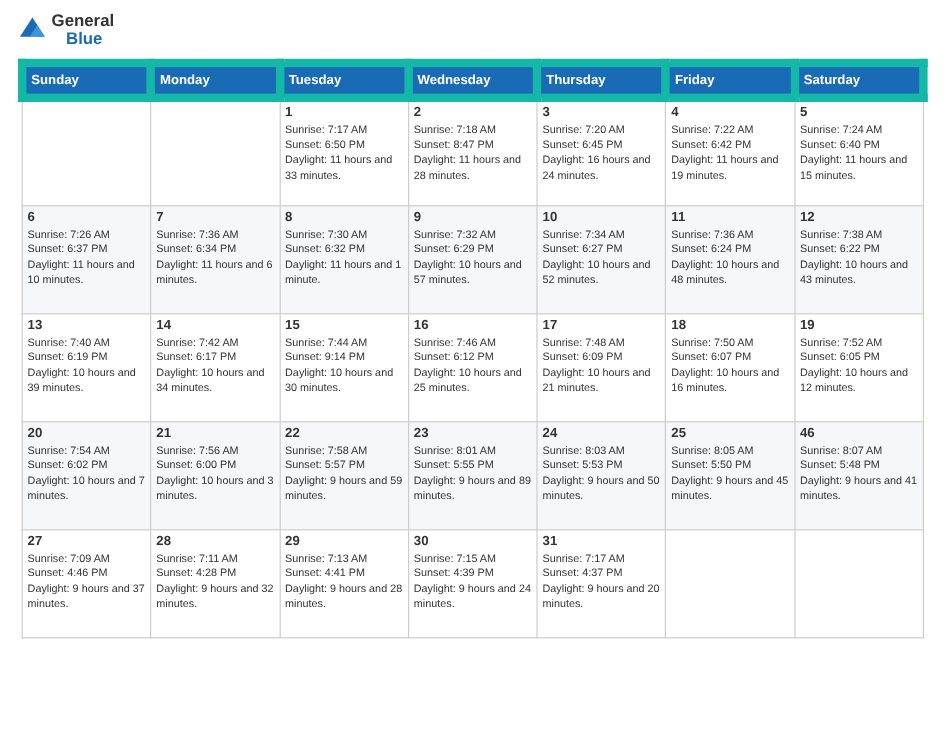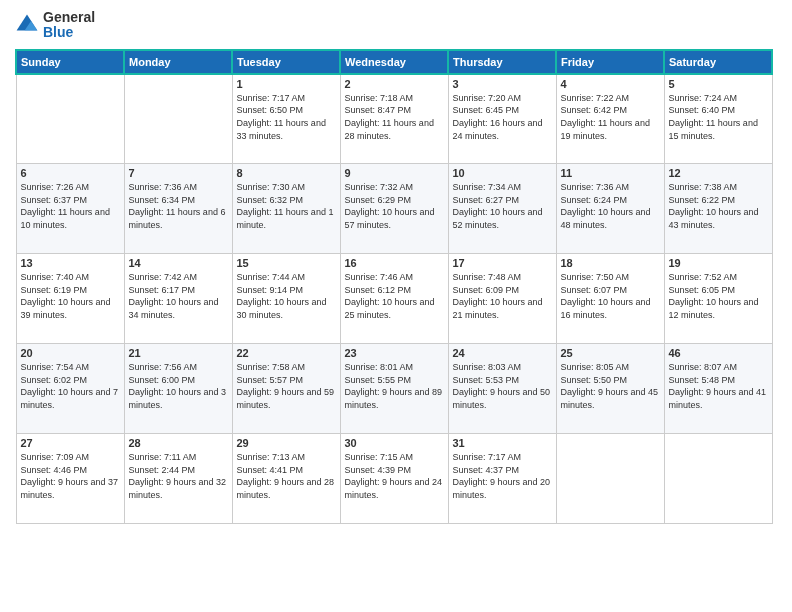--- a/index.html
+++ b/index.html
@@ -49,21 +49,21 @@
       border-collapse: collapse;
       table-layout: fixed;
     }
     thead tr th {
       background: #1a6bb5;
       color: #fff;
       font-size: 11px;
       font-weight: bold;
       padding: 5px 4px;
       text-align: left;
-      border: 2px solid #14b8a6;
+      border: 7px solid #14b8a6;
     }
     tbody tr td {
       border: 1px solid #ccc;
       vertical-align: top;
       padding: 3px 4px;
       height: 90px;
       font-size: 9.5px;
       color: #333;
       background: #fff;
     }
@@ -90,21 +90,21 @@
 <div class="page">
   <div class="header">
     <div class="logo">
       <svg class="logo-icon" viewBox="0 0 30 30">
         <polygon points="15,2 28,22 2,22" fill="#1a6bb5"></polygon>
         <polygon points="20,10 28,22 12,22" fill="#4da6e8" opacity="0.7"></polygon>
       </svg>
       <div>
         <div style="font-size:14px;font-weight:bold;line-height:1.1;">
           <span style="color:#333;">General</span><br>
-          <span style="color:#1a6bb5;">Blue</span>
+          <span style="color:#1a6bb5;margin-left:12px;">Blue</span>
         </div>
       </div>
     </div>
   </div>
 
   <table>
     <thead>
       <tr>
         <th>Sunday</th>
         <th>Monday</th>
@@ -285,21 +285,21 @@
         <tr>
           <td>
             <div class="day-num">27</div>
         <div class="cell-text">Sunrise: 7:09 AM</div>
         <div class="cell-text">Sunset: 4:46 PM</div>
         <div class="cell-text">Daylight: 9 hours and 37 minutes.</div>
           </td>
           <td>
             <div class="day-num">28</div>
         <div class="cell-text">Sunrise: 7:11 AM</div>
-        <div class="cell-text">Sunset: 2:44 PM</div>
+        <div class="cell-text">Sunset: 4:28 PM</div>
         <div class="cell-text">Daylight: 9 hours and 32 minutes.</div>
           </td>
           <td>
             <div class="day-num">29</div>
         <div class="cell-text">Sunrise: 7:13 AM</div>
         <div class="cell-text">Sunset: 4:41 PM</div>
         <div class="cell-text">Daylight: 9 hours and 28 minutes.</div>
           </td>
           <td>
             <div class="day-num">30</div>

